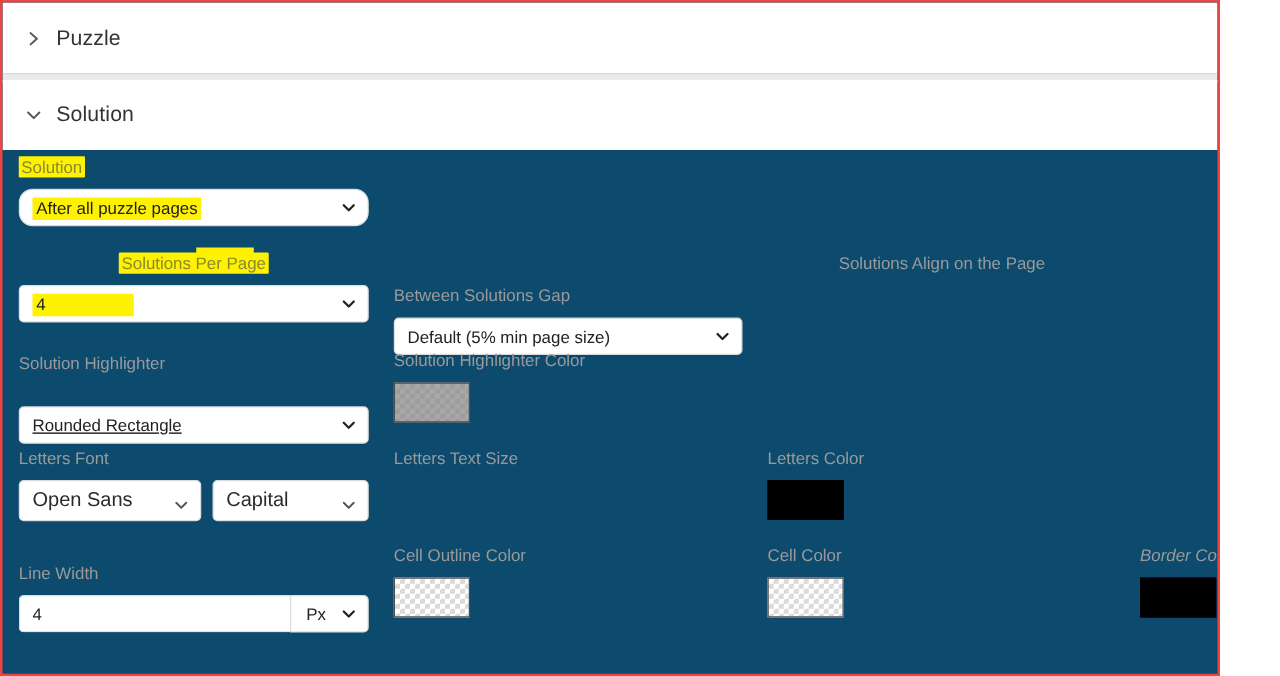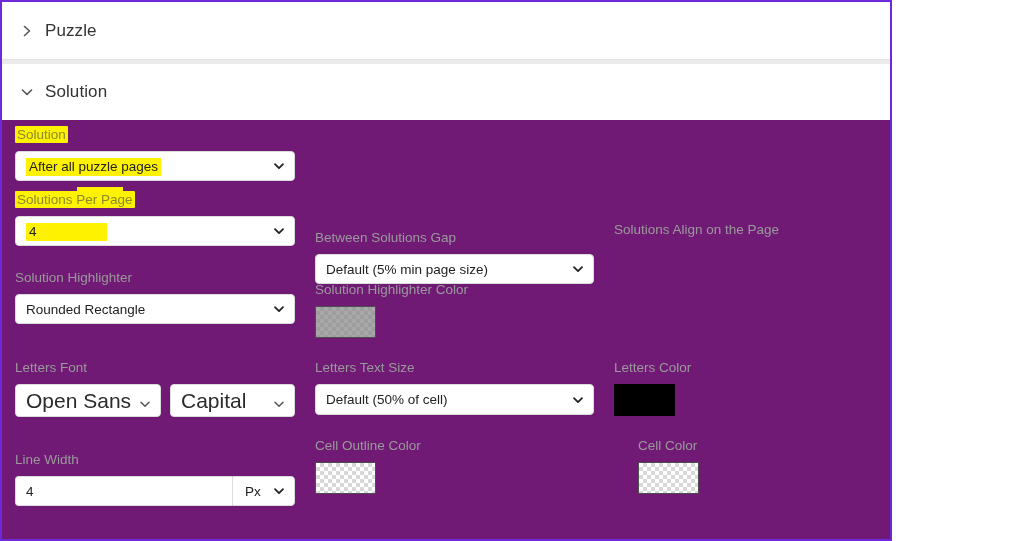--- a/index.html
+++ b/index.html
@@ -8,25 +8,25 @@
   }
   body {
     width: 1024px;
     height: 541px;
     background: #ffffff;
     font-family: "Liberation Sans", sans-serif;
     overflow: hidden;
   }
   .screen {
     position: relative;
-    width: 892px;
+    width: 976px;
     height: 541px;
     box-sizing: border-box;
-    border: 2px solid #6d28d9;
-    background: #701a75;
+    border: 2px solid #ef4444;
+    background: #0c4a6e;
     overflow: hidden;
   }
 
   
   .accordion-header {
     position: absolute;
     left: 0;
     right: 0;
     display: flex;
     align-items: center;
@@ -129,21 +129,21 @@
     right: 9px;
     top: 50%;
     transform: translateY(-50%);
     width: 12px;
     height: 12px;
     pointer-events: none;
   }
   .select-box .val { display: inline-block; }
 
   .select-box.big { font-size: 17px; }
-  .select-box.big .val { font-size: 21px; color: #2b2b2b; }
+  .select-box.big .val { font-size: 16px; color: #2b2b2b; }
 
   .val-hl {
     background: #fff200;
     padding: 1px 3px 2px 3px;
   }
   .val-hl-wide {
     background: #fff200;
     padding: 1px 3px 2px 3px;
     padding-right: 70px;
   }
@@ -254,31 +254,31 @@
     </span>
     <span class="accordion-title">Solution</span>
   </div>
 
   <div class="form-body">
 
     <div class="field" style="left:13px; top:5px; width:280px;">
       <div class="field-label">
         <span class="hl-label">Solution</span>
       </div>
-      <div class="select-box" style="margin-top:8px; width:280px;">
+      <div class="select-box" style="margin-top:8px; width:280px;border-radius:11px;">
         <span class="val"><span class="val-hl">After all puzzle pages</span></span>
         <span class="caret">
           <svg width="12" height="12" viewBox="0 0 12 12">
             <polyline points="2,4.2 6,8.2 10,4.2" fill="none" stroke="#222222" stroke-width="1.8" stroke-linecap="round" stroke-linejoin="round"></polyline>
           </svg>
         </span>
       </div>
     </div>
 
-    <div class="field" style="left:13px; top:70px; width:280px;">
+    <div class="field" style="left:13px; top:82px; width:280px;text-align:center;">
       <div class="field-label">
         <span class="hl-label bump">Solutions Per Page</span>
       </div>
       <div class="select-box" style="margin-top:8px; width:280px;">
         <span class="val"><span class="val-hl-wide">4</span></span>
         <span class="caret">
           <svg width="12" height="12" viewBox="0 0 12 12">
             <polyline points="2,4.2 6,8.2 10,4.2" fill="none" stroke="#222222" stroke-width="1.8" stroke-linecap="round" stroke-linejoin="round"></polyline>
           </svg>
         </span>
@@ -290,27 +290,27 @@
       <div class="select-box" style="margin-top:8px; width:279px;">
         <span class="val">Default (5% min page size)</span>
         <span class="caret">
           <svg width="12" height="12" viewBox="0 0 12 12">
             <polyline points="2,4.2 6,8.2 10,4.2" fill="none" stroke="#222222" stroke-width="1.8" stroke-linecap="round" stroke-linejoin="round"></polyline>
           </svg>
         </span>
       </div>
     </div>
 
-    <div class="field" style="left:612px; top:100px; width:279px;">
+    <div class="field" style="left:612px; top:82px; width:279px;text-align:center;">
       <div class="field-label">Solutions Align on the Page</div>
     </div>
 
-    <div class="field" style="left:13px; top:148px; width:280px;">
+    <div class="field" style="left:13px; top:162px; width:280px;text-decoration:underline;">
       <div class="field-label">Solution Highlighter</div>
-      <div class="select-box" style="margin-top:8px; width:280px;align-items:center;">
+      <div class="select-box" style="margin-top:25px; width:280px;align-items:center;">
         <span class="val">Rounded Rectangle</span>
         <span class="caret">
           <svg width="12" height="12" viewBox="0 0 12 12">
             <polyline points="2,4.2 6,8.2 10,4.2" fill="none" stroke="#222222" stroke-width="1.8" stroke-linecap="round" stroke-linejoin="round"></polyline>
           </svg>
         </span>
       </div>
     </div>
 
     <div class="field" style="left:313px; top:160px; width:279px;">
@@ -335,28 +335,20 @@
             <svg width="12" height="12" viewBox="0 0 12 12">
               <polyline points="2,4.2 6,8.2 10,4.2" fill="none" stroke="#555555" stroke-width="1.5" stroke-linecap="round" stroke-linejoin="round"></polyline>
             </svg>
           </span>
         </div>
       </div>
     </div>
 
     <div class="field" style="left:313px; top:238px; width:279px;">
       <div class="field-label">Letters Text Size</div>
-      <div class="select-box" style="margin-top:8px; width:279px; height:31px;">
-        <span class="val">Default (50% of cell)</span>
-        <span class="caret">
-          <svg width="12" height="12" viewBox="0 0 12 12">
-            <polyline points="2,4.2 6,8.2 10,4.2" fill="none" stroke="#222222" stroke-width="1.8" stroke-linecap="round" stroke-linejoin="round"></polyline>
-          </svg>
-        </span>
-      </div>
     </div>
 
     <div class="field" style="left:612px; top:238px; width:200px;">
       <div class="field-label">Letters Color</div>
       <div class="swatch black" style="margin-top:8px;"></div>
     </div>
 
 
     <div class="field" style="left:13px; top:330px; width:280px;">
       <div class="field-label">Line Width</div>
@@ -371,21 +363,21 @@
           </span>
         </div>
       </div>
     </div>
 
     <div class="field" style="left:313px; top:316px; width:279px;">
       <div class="field-label">Cell Outline Color</div>
       <div class="swatch transparent" style="margin-top:8px;"></div>
     </div>
 
-    <div class="field" style="left:636px; top:316px; width:200px;">
+    <div class="field" style="left:612px; top:316px; width:200px;">
       <div class="field-label">Cell Color</div>
       <div class="swatch transparent" style="margin-top:8px;"></div>
     </div>
 
     <div class="field" style="left:910px; top:316px; width:110px;font-style:italic;">
       <div class="field-label">Border Color</div>
       <div class="swatch black" style="margin-top:8px;"></div>
     </div>
 
   </div>

